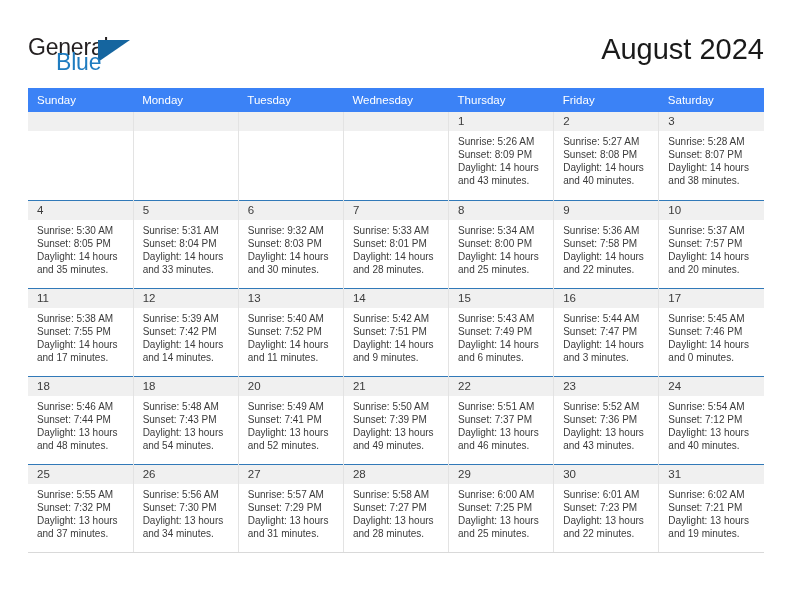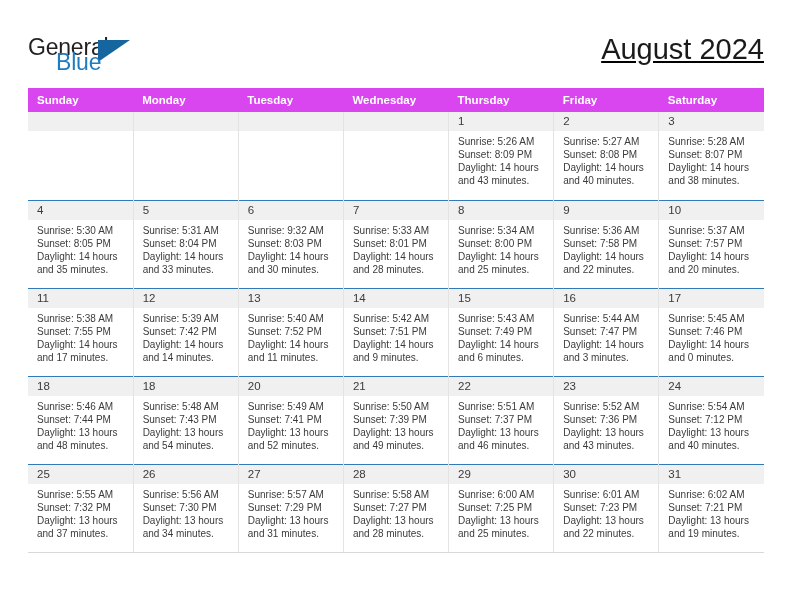--- a/index.html
+++ b/index.html
@@ -57,21 +57,20 @@
     left: 70px;
     top: 6px;
     width: 0;
     height: 0;
     border-left: 32px solid #15659f;
     border-bottom: 22px solid transparent;
   }
   .title-block {
     text-align: left;
     padding-top: 0px;
-    text-decoration: underline;
   }
   .title {
     font-size: 29px;
     color: #1a1a1a;
     line-height: 1.05;
     white-space: nowrap;
   }
   .subtitle {
     font-size: 14px;
     color: #1a1a1a;
@@ -79,24 +78,24 @@
     white-space: nowrap;
   }
 
   
   .calendar {
     width: 736px;
     border-collapse: collapse;
     table-layout: fixed;
   }
   .calendar th {
-    background: #d946ef;
+    background: #3b82f6;
     color: #ffffff;
     font-size: 11.5px;
-    font-weight: bold;
+    font-weight: normal;
     text-align: left;
     padding: 6px 0 6px 9px;
     height: 20px;
     box-sizing: border-box;
   }
   .wk-row td {
     vertical-align: top;
     padding: 0;
     border-top: 1.5px solid #3179b8;
     border-right: 1px solid #e3e3e3;

